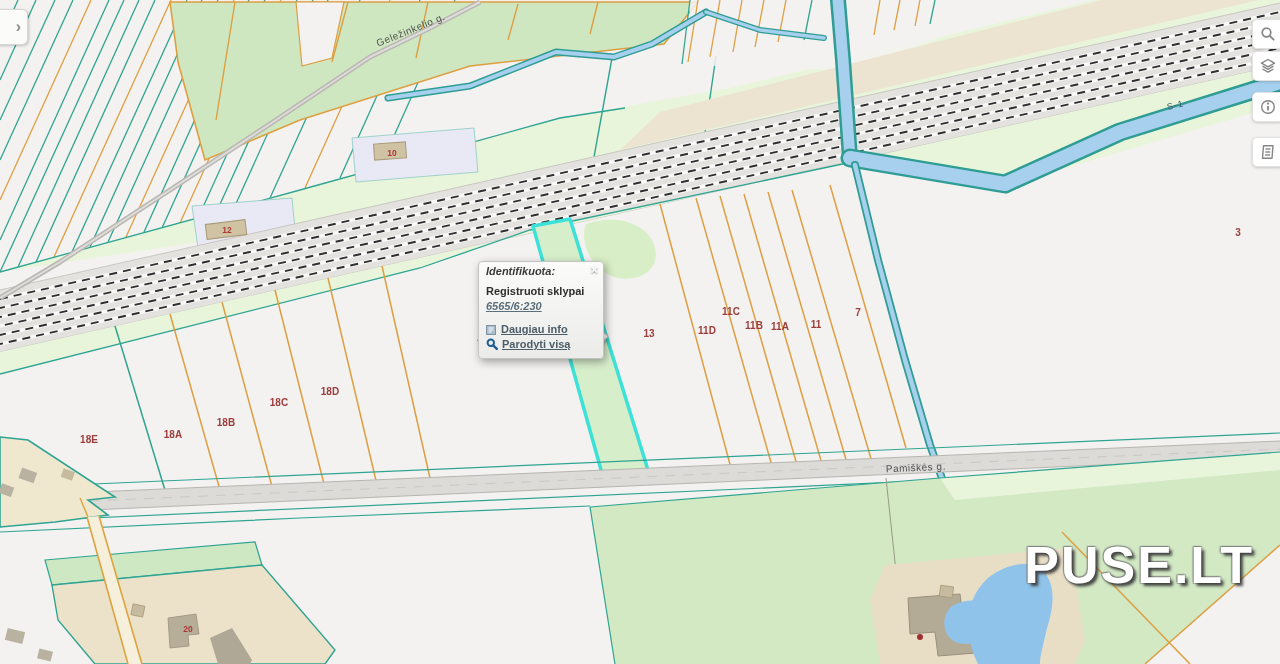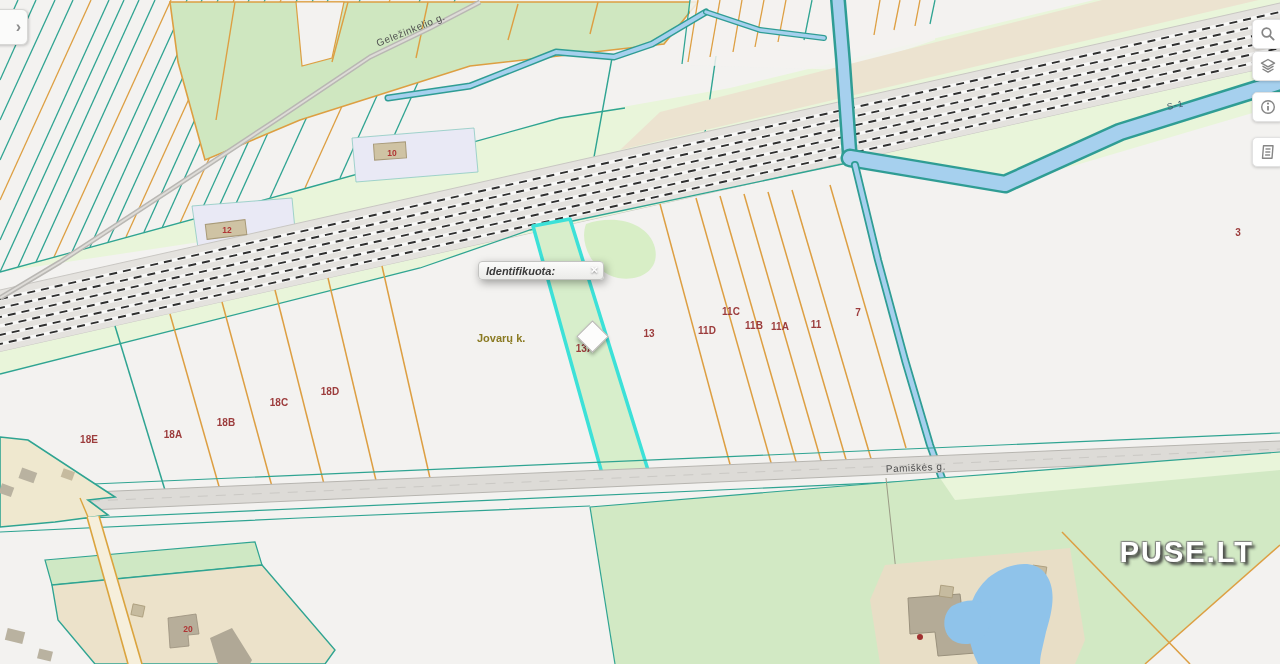--- a/index.html
+++ b/index.html
@@ -35,21 +35,21 @@
     display:flex;align-items:center;justify-content:center;z-index:25;cursor:pointer;}
   
   .side-toggle{position:absolute;left:-12px;top:9px;width:40px;height:36px;background:#fbfbfa;
     border:1px solid #d7d7d5;border-radius:6px;box-shadow:1px 1px 3px rgba(0,0,0,.2);
     display:flex;align-items:center;justify-content:flex-end;padding-right:6px;box-sizing:border-box;
     color:#8b8b8b;font-size:16px;font-weight:bold;z-index:25;cursor:pointer;}
   
   .watermark{position:absolute;right:26px;top:536px;text-align:right;z-index:40;pointer-events:none;
     color:#fff;font-weight:bold;letter-spacing:2px;line-height:1.12;
     text-shadow:3px 3px 3px rgba(55,55,55,.9),-1px -1px 1px rgba(120,120,120,.8),1px -1px 1px rgba(120,120,120,.6),-1px 1px 1px rgba(120,120,120,.6);}
-  .wm1{font-size:29px;}
+  .wm1{font-size:52px;}
   .wm2{font-size:47px;}
 </style>
 </head>
 <body>
 
 <div id="map-wrap">
 <svg id="map-svg" width="1280" height="664" viewBox="0 0 1280 664">
 
   <rect x="0" y="0" width="1280" height="664" fill="#f3f2f0"></rect>
 
@@ -286,20 +286,40 @@
 </svg>
 </div>
 
 <div class="diamond"></div>
 
 <div class="popup">
   <div class="popup-header">
     <span class="popup-title">Identifikuota:</span>
     <span class="popup-close">×</span>
   </div>
+  <div class="popup-body">
+    <div class="layer-title">Registruoti sklypai</div>
+    <a class="feature-link" href="#">6565/6:230</a>
+    <div class="plink">
+      <svg width="11" height="11">
+        <rect x="0.5" y="1.5" width="9" height="9" fill="#a9bccb" stroke="#7e95a8" stroke-width="1"></rect>
+        <line x1="2.5" y1="4" x2="7.5" y2="4" stroke="#fff" stroke-width="1"></line>
+        <line x1="2.5" y1="6" x2="7.5" y2="6" stroke="#fff" stroke-width="1"></line>
+        <line x1="2.5" y1="8" x2="5.5" y2="8" stroke="#fff" stroke-width="1"></line>
+      </svg>
+      <a href="#">Daugiau info</a>
+    </div>
+    <div class="plink">
+      <svg width="12" height="12">
+        <circle cx="4.8" cy="4.8" r="3.2" fill="none" stroke="#1d5e93" stroke-width="2"></circle>
+        <line x1="7.3" y1="7.3" x2="10.8" y2="10.8" stroke="#1d5e93" stroke-width="2.4" stroke-linecap="round"></line>
+      </svg>
+      <a href="#">Parodyti visą</a>
+    </div>
+  </div>
 </div>
 
 <div class="side-toggle">
   <span>›</span>
 </div>
 
 <div class="tool-btn" style="top:19px">
   <svg width="16" height="16">
     <circle cx="6.5" cy="6.5" r="4.3" fill="none" stroke="#868686" stroke-width="1.7"></circle>
     <line x1="9.8" y1="9.8" x2="13.6" y2="13.6" stroke="#868686" stroke-width="1.9" stroke-linecap="round"></line>

